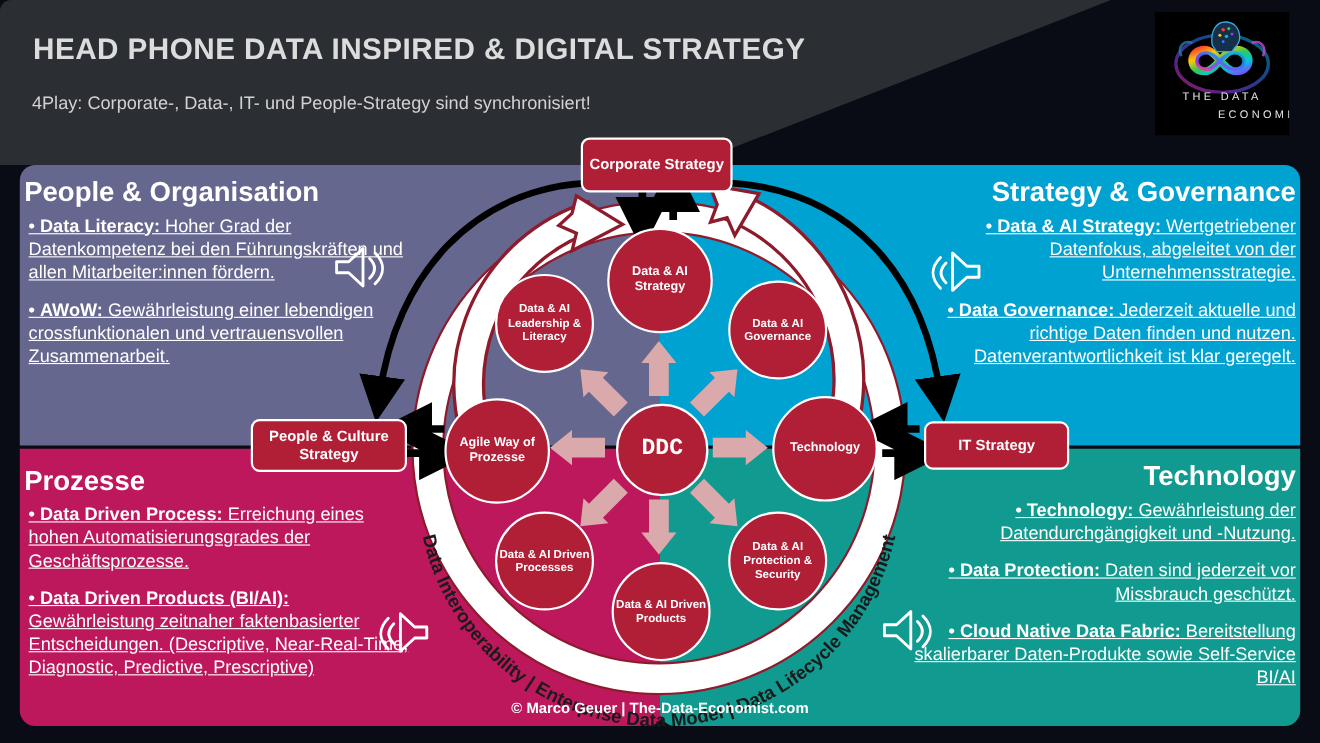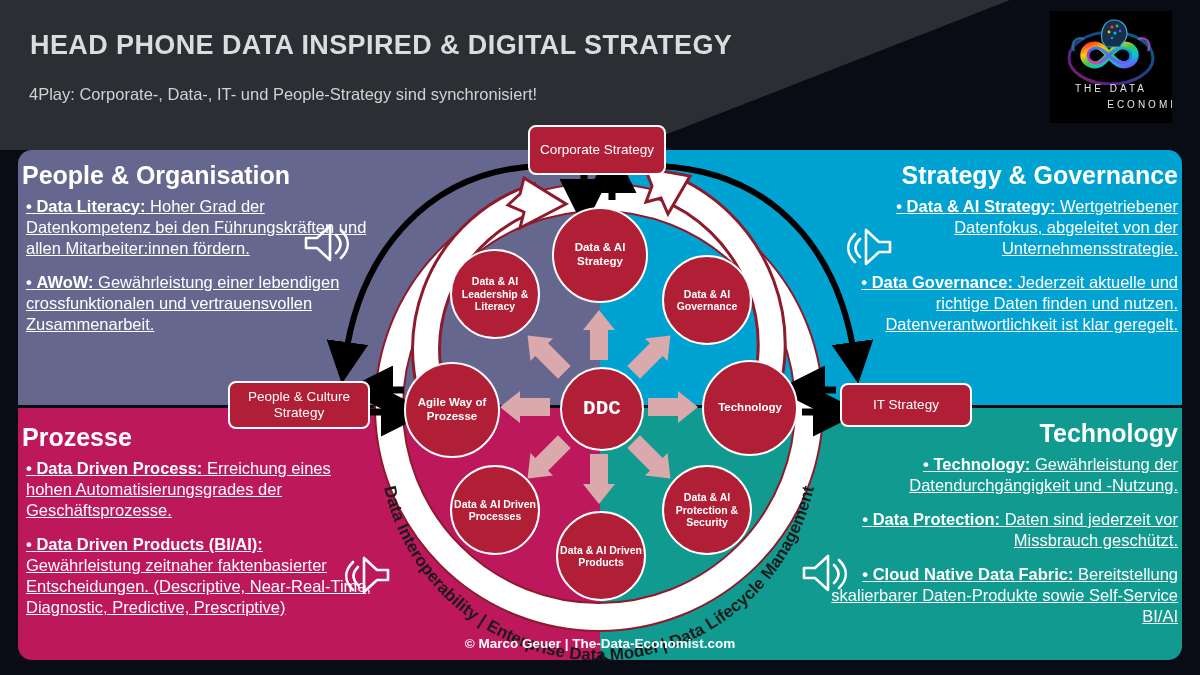--- a/index.html
+++ b/index.html
@@ -2,21 +2,21 @@
 <html><head>
 <meta charset="utf-8">
 <style>
   html,body{margin:0;padding:0;}
   body{
     width:1200px;height:675px;overflow:hidden;
     background:#090c14;
     font-family:"Liberation Sans", sans-serif;
     position:relative;
   }
-  #stage{position:absolute;left:0;top:0;width:1200px;height:675px;overflow:hidden;}
+  #stage{position:absolute;left:0;top:0;width:1200px;height:675px;overflow:hidden;border-radius:10px;}
 
   
   .hdr-bg{position:absolute;left:0;top:0;width:1200px;height:150px;background:#090c14;}
   .hdr-diag{position:absolute;left:0;top:0;width:1010px;height:150px;background:#2b2e33;
     clip-path:polygon(0 0,100% 0,62% 100%,0 100%);}
   .hdr-title{position:absolute;left:30px;top:30px;font-size:27px;font-weight:bold;color:#dcdcdc;
     letter-spacing:.4px;white-space:nowrap;}
   .hdr-sub{position:absolute;left:29px;top:85px;font-size:16.5px;color:#d2d2d2;white-space:nowrap;}
 
   
@@ -50,21 +50,21 @@
   .bullet .dot{font-weight:bold;}
 
   
   .spk{position:absolute;width:54px;height:50px;}
 
   
   #core{position:absolute;left:0;top:0;width:1200px;height:675px;pointer-events:none;}
 
   
   .chip{position:absolute;background:#b01f35;border:2px solid #fff;border-radius:8px;
-    color:#fff;font-weight:normal;font-size:13.5px;text-align:center;
+    color:#fff;font-weight:bold;font-size:13.5px;text-align:center;
     display:flex;align-items:center;justify-content:center;line-height:1.15;}
   .circ{position:absolute;background:#b01f35;border:2.5px solid #fff;border-radius:50%;
     color:#fff;font-weight:bold;text-align:center;
     display:flex;align-items:center;justify-content:center;line-height:1.18;}
 
   .c-corp{left:528px;top:125px;width:134px;height:46px;}
   .c-people{left:228px;top:381px;width:138px;height:44px;}
   .c-it{left:840px;top:383px;width:128px;height:40px;}
 
   .n-strategy{left:552px;top:207px;width:92px;height:92px;font-size:11.5px;}

